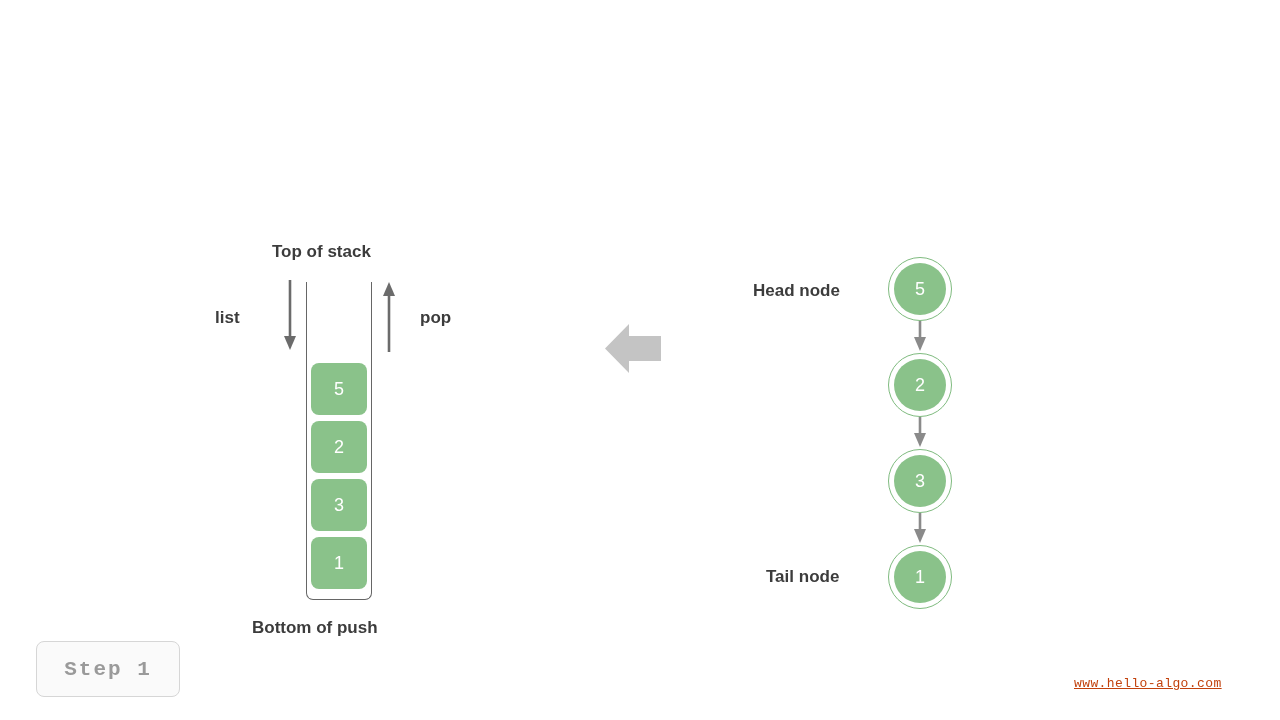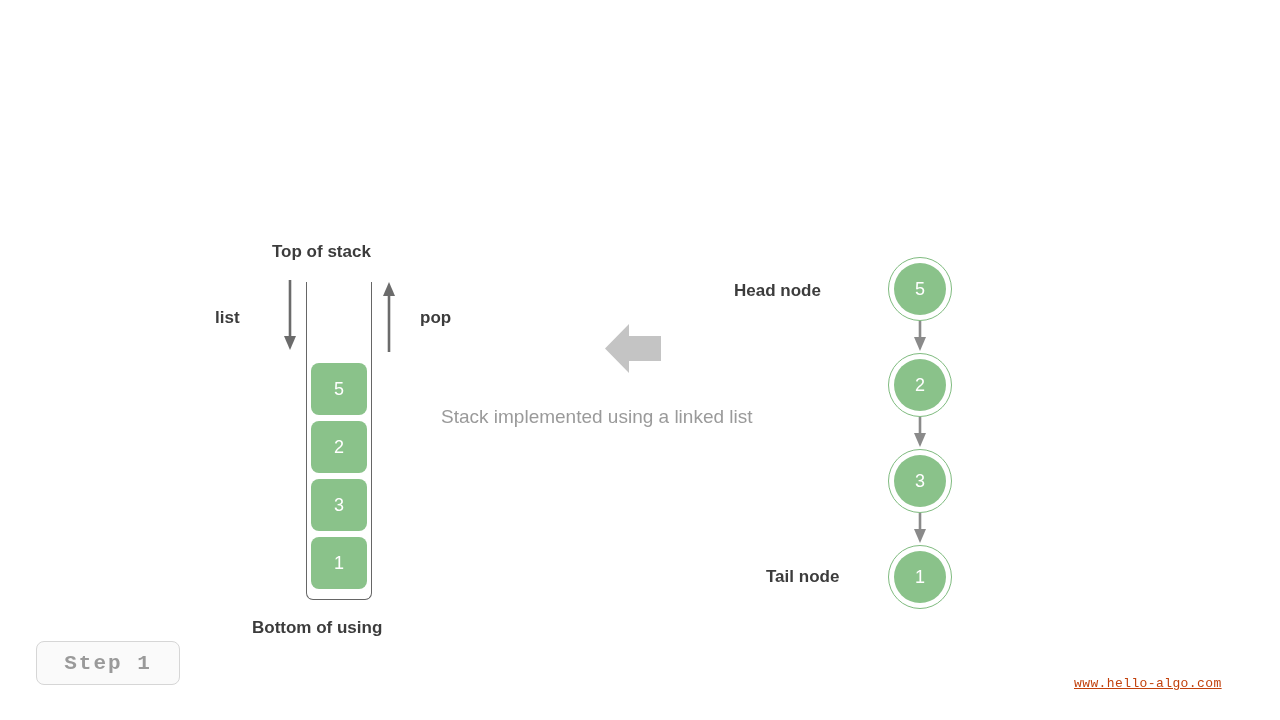--- a/index.html
+++ b/index.html
@@ -115,21 +115,21 @@
   .ll-arrow {
     position: absolute;
   }
 
   
   #step-badge {
     position: absolute;
     left: 36px;
     top: 641px;
     width: 144px;
-    height: 44px;
+    height: 56px;
     box-sizing: border-box;
     border: 1.3px solid #d6d6d6;
     border-radius: 8px;
     background: #fafafa;
     display: flex;
     align-items: center;
     justify-content: center;
   }
   #step-badge-text {
     font-family: "Liberation Mono", monospace;
@@ -174,29 +174,28 @@
 
   <div id="stack-container"></div>
 
   <div id="stack-blocks">
     <div class="stack-block">5</div>
     <div class="stack-block">2</div>
     <div class="stack-block">3</div>
     <div class="stack-block">1</div>
   </div>
 
-  <div class="label-bold" style="left:252px; top:618px;">Bottom of using</div>
+  <div class="label-bold" style="left:252px; top:618px;">Bottom of push</div>
 
   <svg id="block-arrow" width="62" height="62" viewBox="0 0 62 62">
     <polygon points="2,30.5 26,6 26,18 58,18 58,43 26,43 26,55" fill="#c4c4c4"></polygon>
   </svg>
 
-  <div class="caption" style="left:441px; top:406px;">Stack implemented using a linked list</div>
-
-  <div class="label-bold" style="left:734px; top:281px;">Head node</div>
+
+  <div class="label-bold" style="left:753px; top:281px;">Head node</div>
 
   <div class="ll-node" style="left:888px; top:257px;">
     <div class="ll-node-inner">5</div>
   </div>
 
   <svg class="ll-arrow" style="left:908px; top:321px;" width="24" height="32" viewBox="0 0 24 32">
     <line x1="12" y1="0" x2="12" y2="20" stroke="#8a8a8a" stroke-width="2.6"></line>
     <polygon points="12,30 6,16 18,16" fill="#8a8a8a"></polygon>
   </svg>
 

